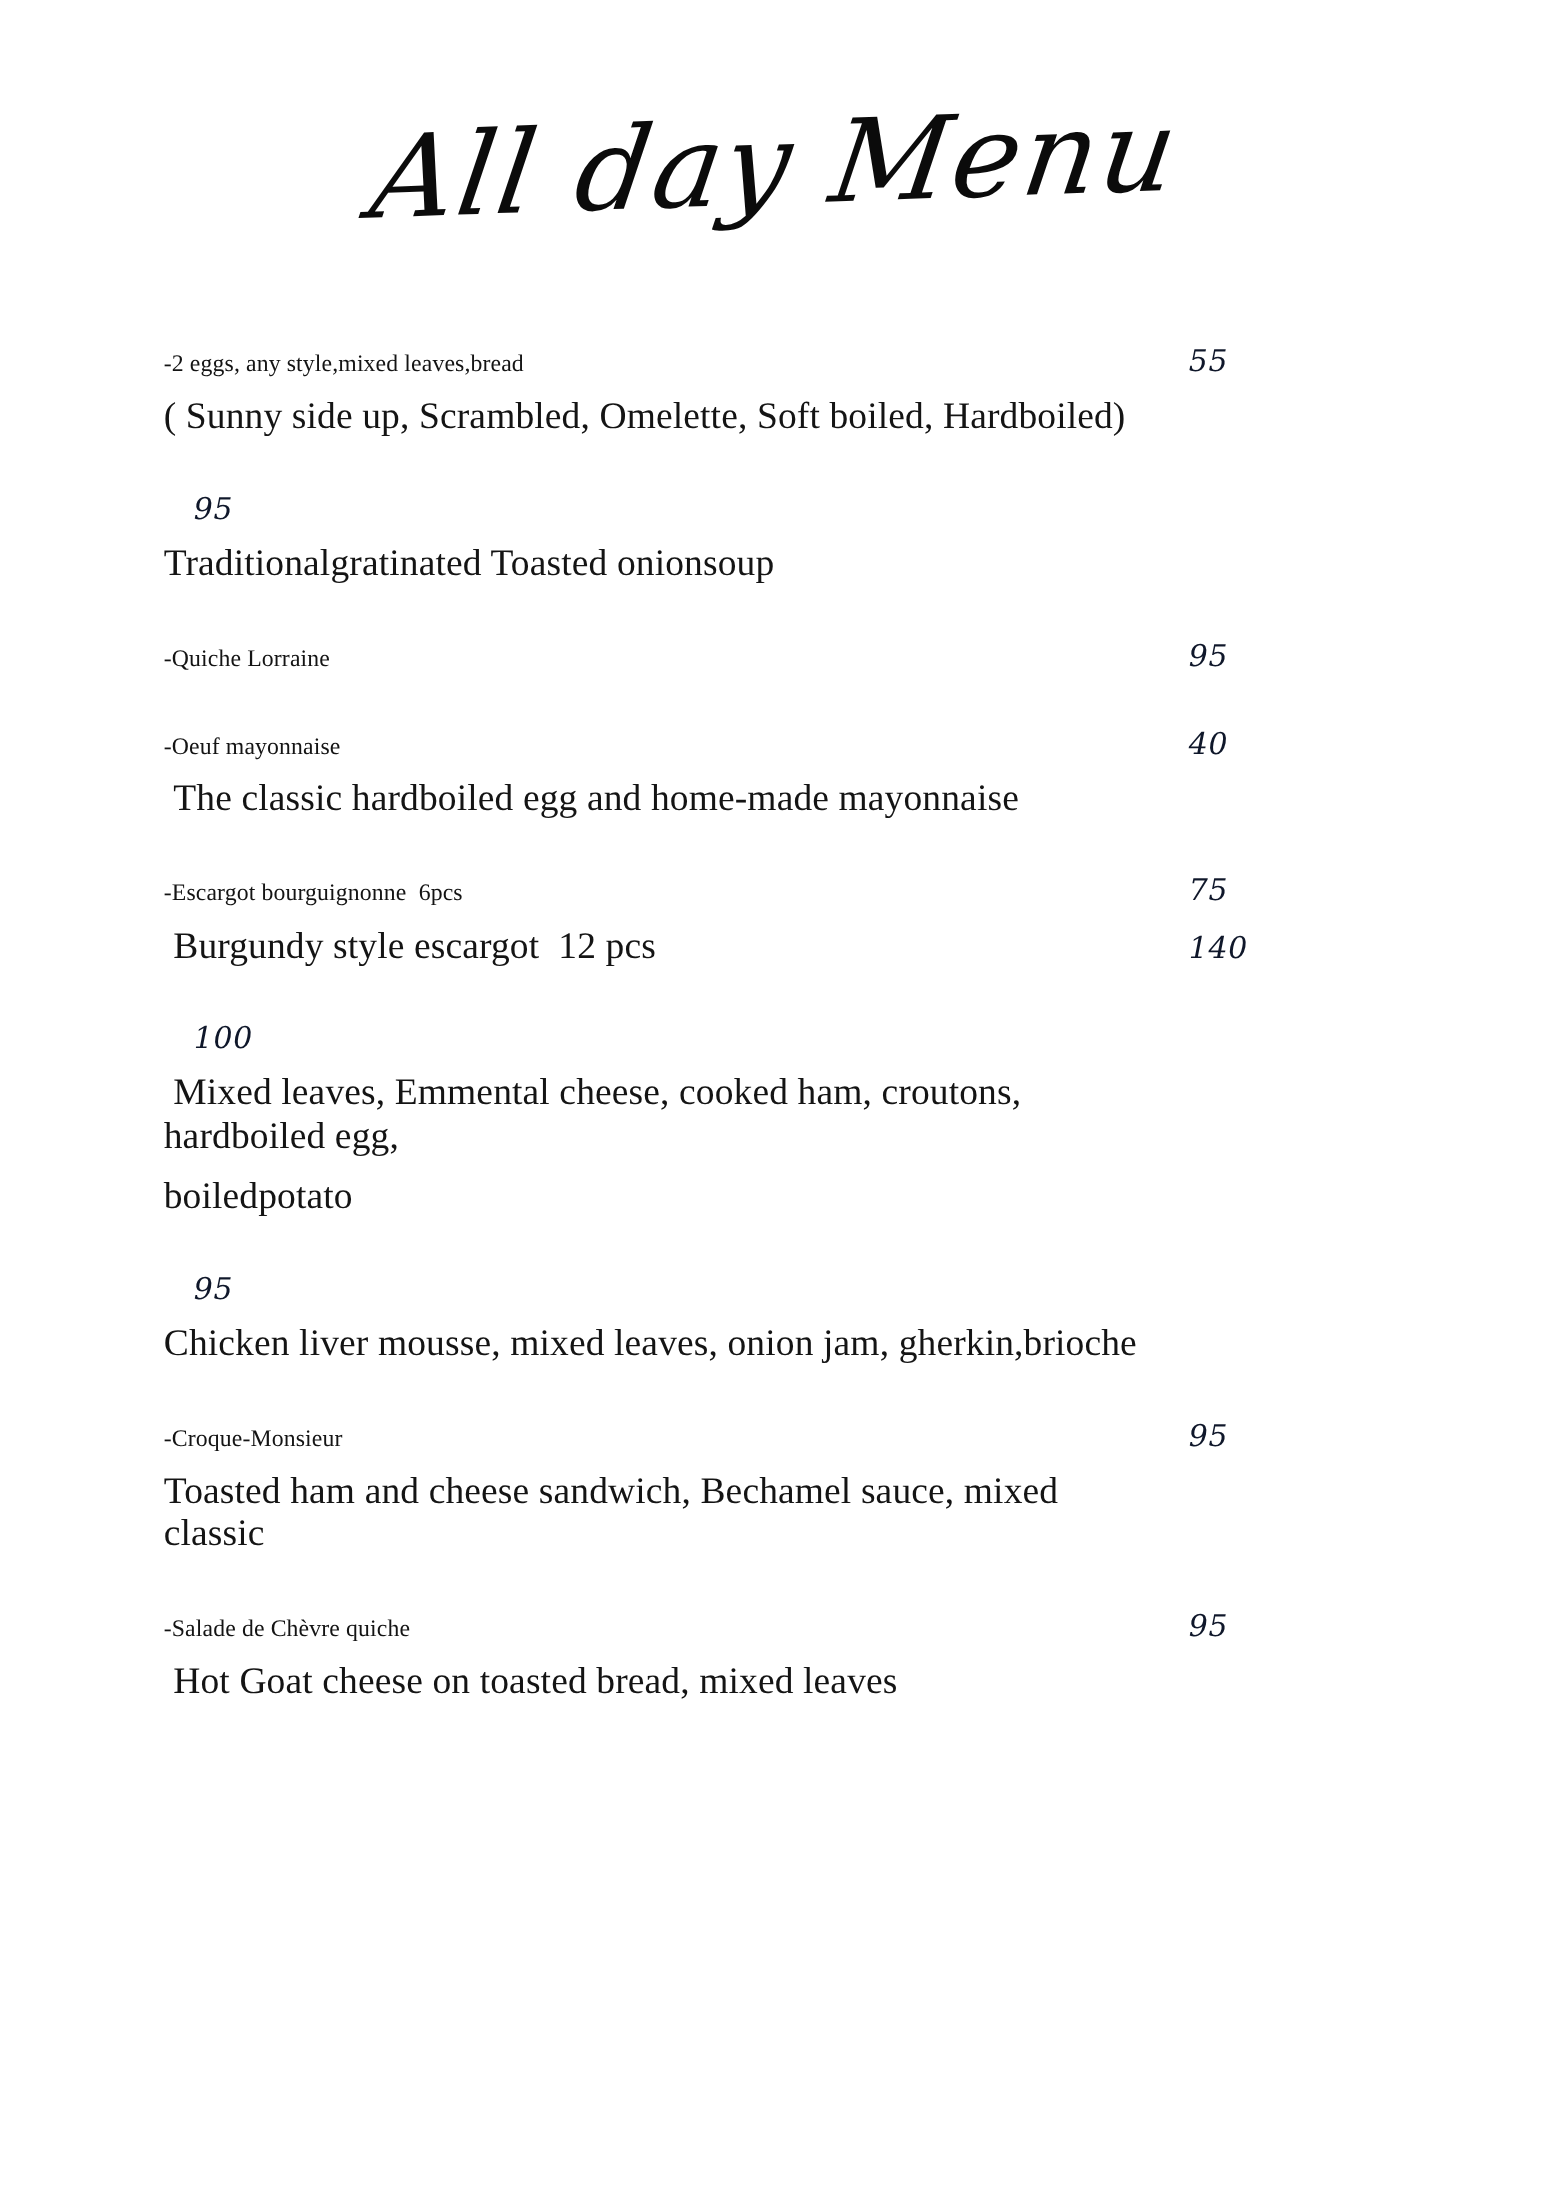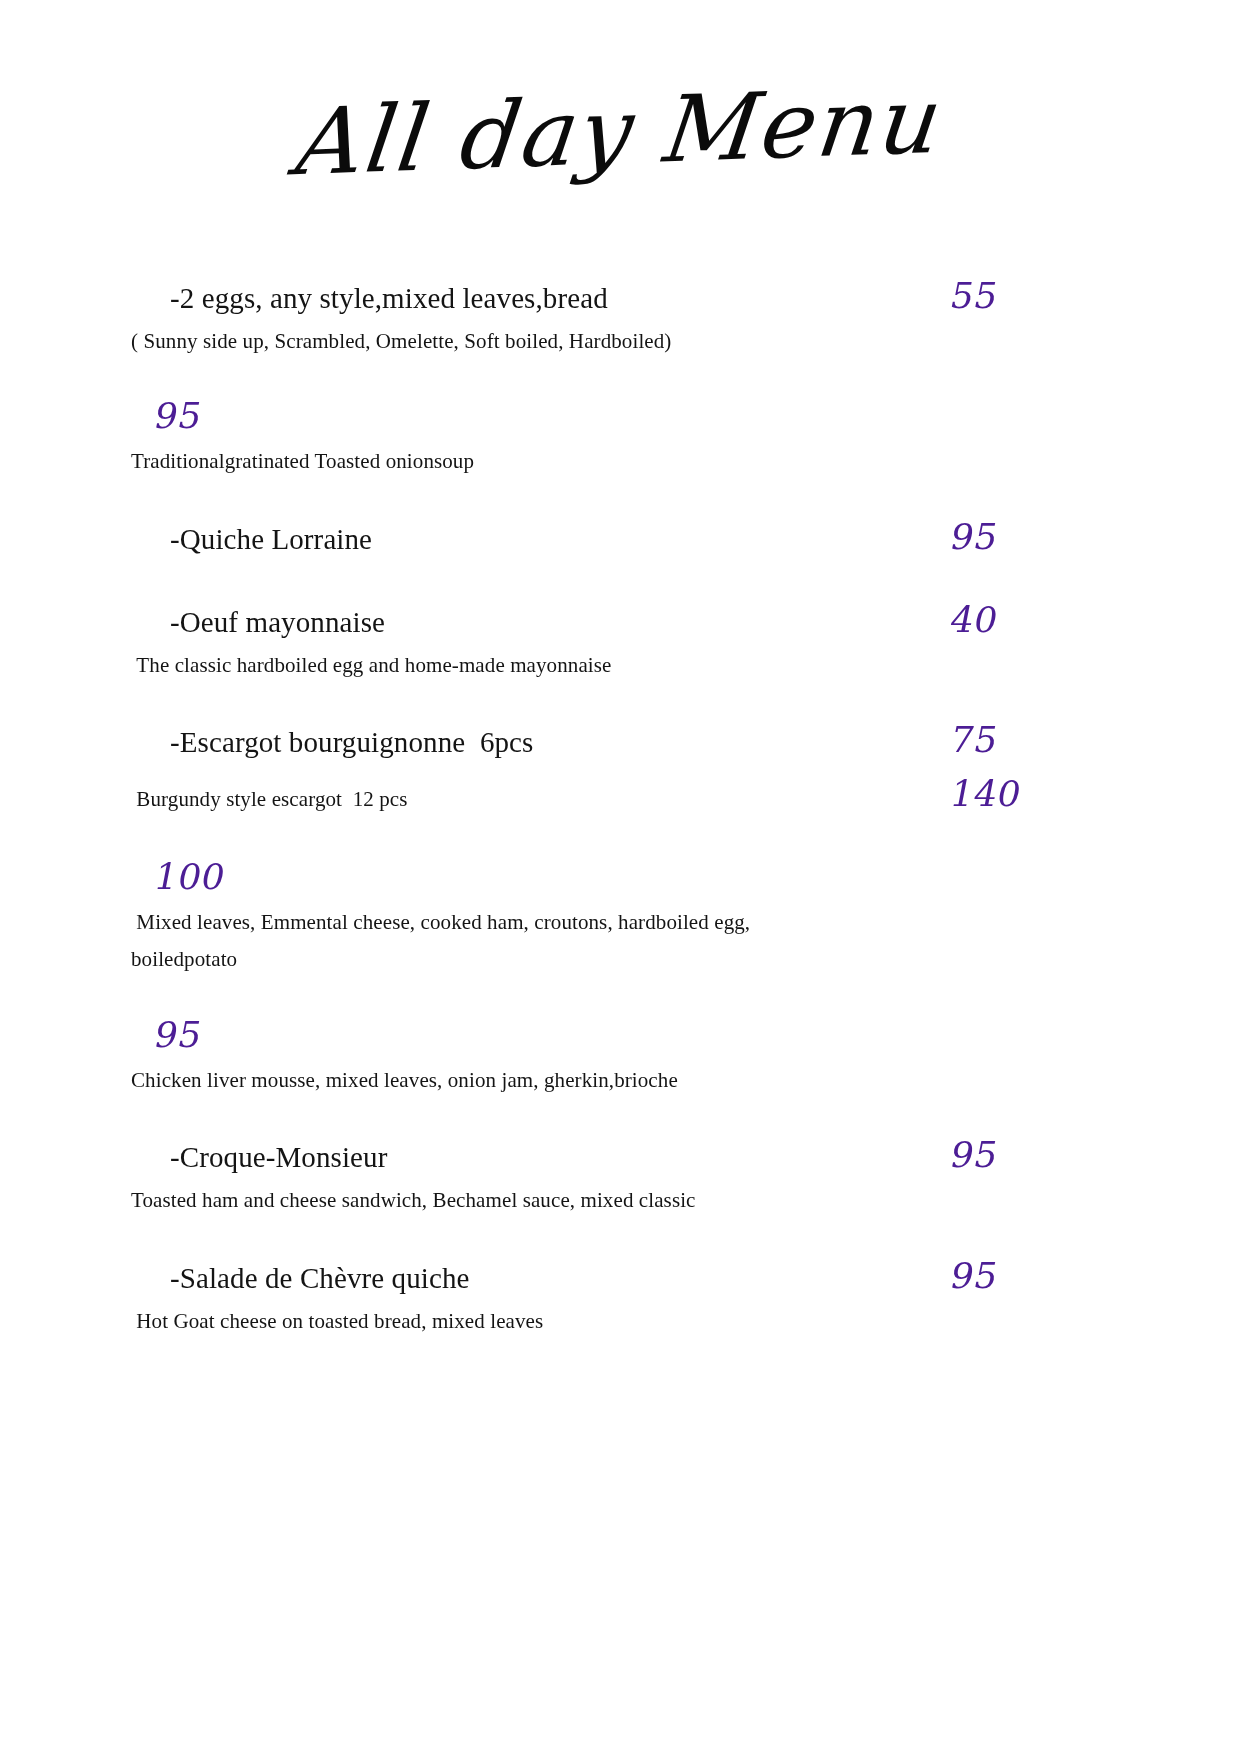--- a/index.html
+++ b/index.html
@@ -72,34 +72,33 @@
     flex: 1 1 auto;
     font-size: 27.5px;
     line-height: 1.16;
     font-family: "Liberation Serif", "DejaVu Serif", serif;
     color: #141414;
     letter-spacing: 0.1px;
     white-space: pre-wrap;
   }
 
   .line-text.name {
-    font-size: 29px;
-    margin-left: 39px;
+    font-size: 19px;
   }
   .line-text.desc {
-    font-size: 21px;
+    font-size: 30px;
   }
 
   .price {
     flex: 0 0 120px;
     text-align: left;
-    font-size: 36px;
+    font-size: 24px;
     font-style: italic;
     font-family: "DejaVu Serif", "Liberation Serif", serif;
-    color: #4c1d95;
+    color: #0f172a;
     letter-spacing: 0.5px;
     margin-left: 24px;
     white-space: nowrap;
   }
   .price.empty { color: transparent; }
 </style>
 </head>
 <body>
 
 <div class="page">

